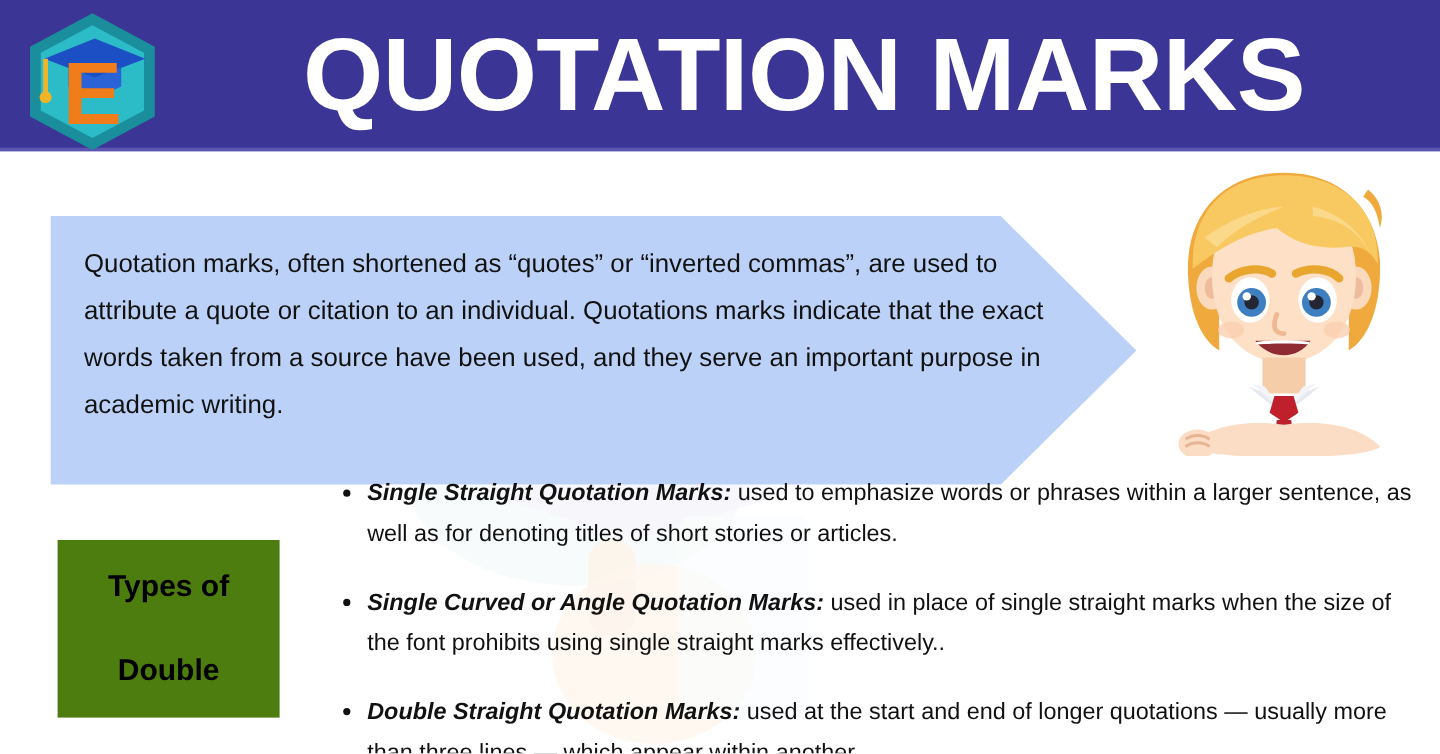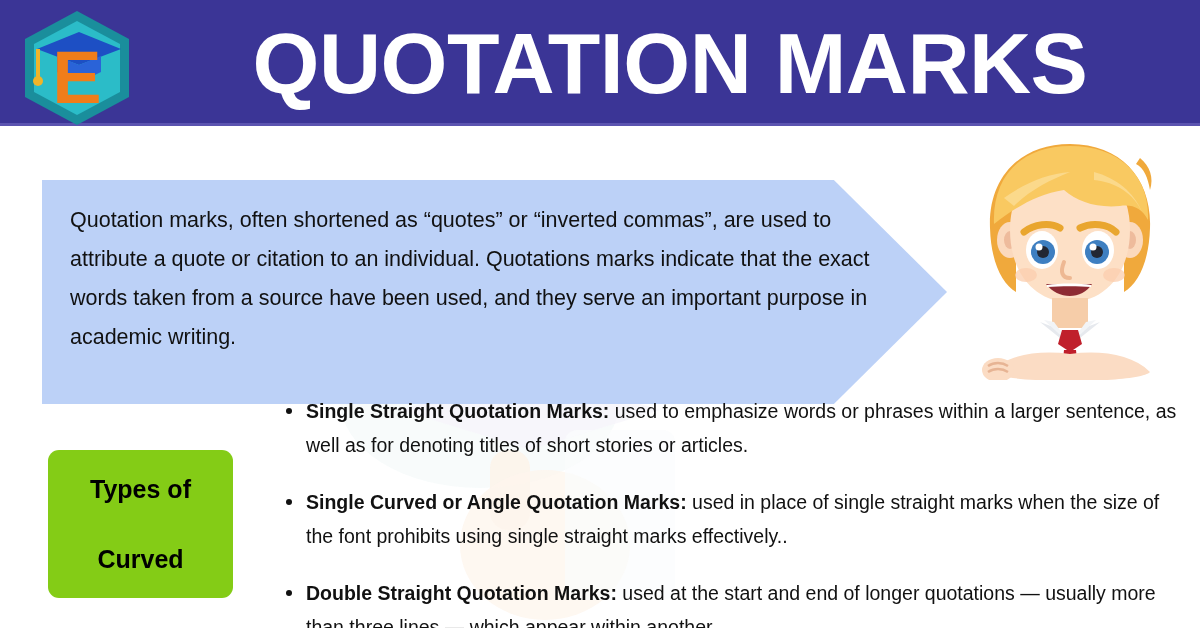--- a/index.html
+++ b/index.html
@@ -85,26 +85,25 @@
     font-size:21.5px;
     line-height:39px;
     font-family:"Liberation Sans", sans-serif;
   }
 
   
   .types-box {
     position:absolute;
     left:48px; top:450px;
     width:185px; height:148px;
-    background:#84cc16;
+    background:#4d7c0f;
     display:flex;
     align-items:center;
     justify-content:center;
     z-index:1;
-    border-radius:11px;
   }
   .types-box-text {
     color:#000000;
     font-size:25px;
     font-weight:bold;
     line-height:35px;
     text-align:center;
     font-family:"Liberation Sans", sans-serif;
   }
 
@@ -124,21 +123,21 @@
     line-height:34px;
     font-family:"Liberation Sans", sans-serif;
   }
   .bullet-dot {
     position:absolute;
     left:2px; top:14px;
     width:6px; height:6px;
     border-radius:50%;
     background:#111111;
   }
-  .bullet-term { font-weight:bold; }
+  .bullet-term { font-weight:bold;font-style:italic; }
 </style>
 </head>
 <body>
 
 <div class="page">
 
   <svg class="watermark" viewBox="0 0 420 330">
     <ellipse cx="150" cy="90" rx="140" ry="88" fill="#eef6f6" opacity="0.8"></ellipse>
     <polygon points="200,60 330,100 200,140 70,100" fill="#f2eef8" opacity="0.85"></polygon>
     <rect x="160" y="140" width="40" height="80" rx="18" fill="#fbe8d6" opacity="0.8"></rect>
@@ -226,21 +225,21 @@
              C196,252 60,252 46,240 Z" fill="#fbdcc4"></path>
     <ellipse cx="54" cy="238" rx="16" ry="12" fill="#fbdcc4"></ellipse>
     <path d="M44,234 C50,230 58,230 64,234" stroke="#e7b494" stroke-width="2.5" fill="none"></path>
     <path d="M44,240 C50,236 58,236 64,240" stroke="#e7b494" stroke-width="2.5" fill="none"></path>
   </svg>
 
   <div class="types-box">
     <div class="types-box-text">
       <span>Types of</span><br>
       <br>
-      <span>Curved</span>
+      <span>Double</span>
     </div>
   </div>
 
   <div class="bullets">
 
     <div class="bullet-item">
       <span class="bullet-dot"></span>
       <span class="bullet-term">Single Straight Quotation Marks:</span><span> used to emphasize words or phrases within a larger sentence, as well as for denoting titles of short stories or articles.</span>
     </div>
 

